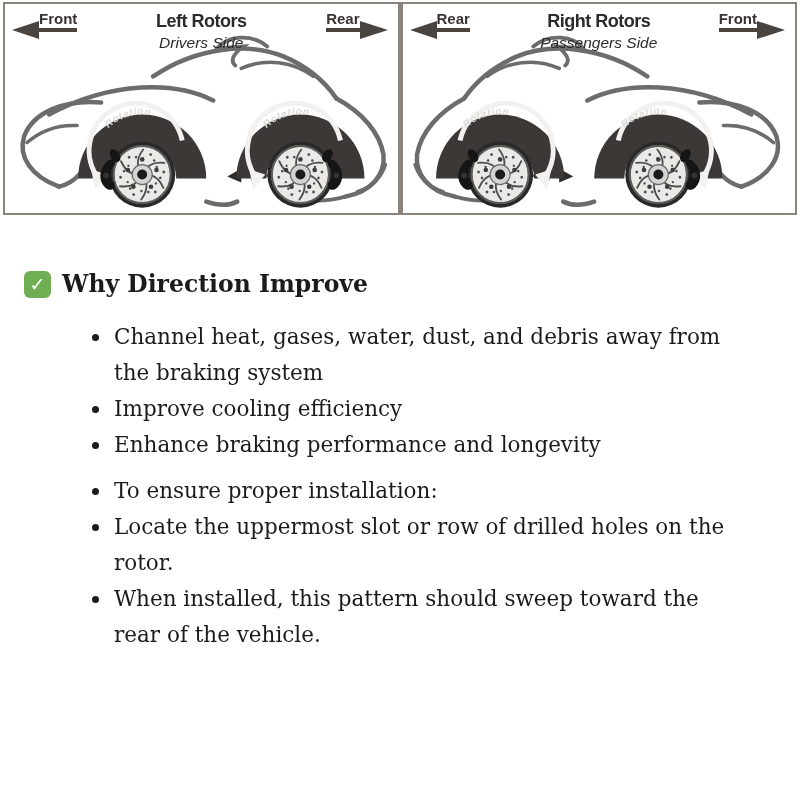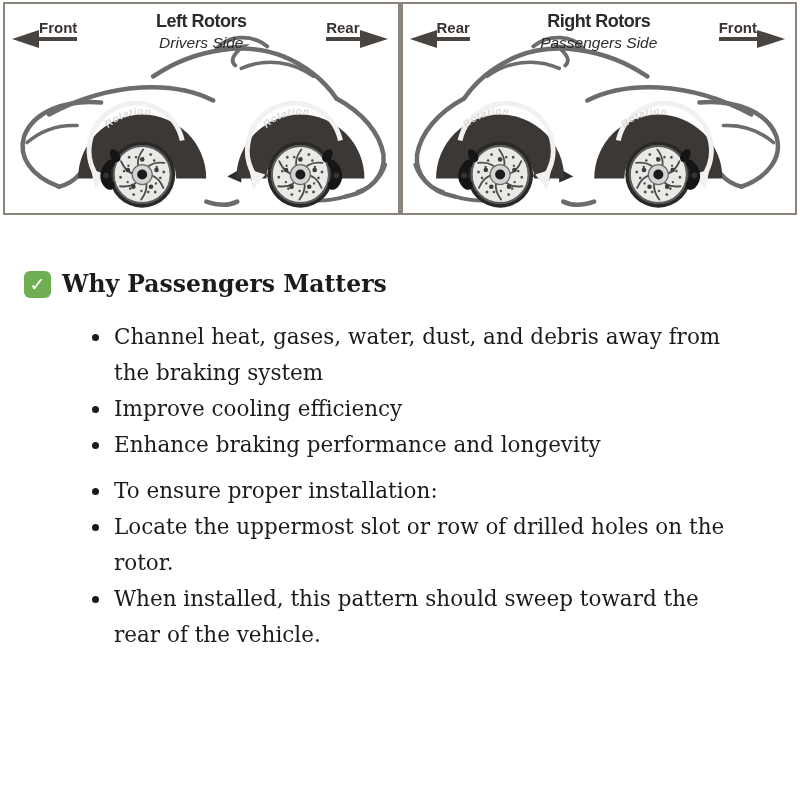--- a/index.html
+++ b/index.html
@@ -10,21 +10,21 @@
   .diagram{position:relative;margin:2px 3px 16px 3px;height:209px;
            border:2px solid #8a847d;display:flex;background:#fff;}
   .panel{position:relative;flex:1 1 0;background:#fff;}
   .divider{width:5px;background:#8a847d;}
   .car-svg{position:absolute;left:0;top:0;width:100%;height:100%;}
   .rot-text{font-family:"Liberation Sans",sans-serif;font-weight:bold;font-style:italic;
             font-size:10px;fill:#dbdad7;letter-spacing:.7px;}
 
   .panel-header{position:absolute;left:0;right:0;top:0;display:flex;
                 justify-content:space-between;align-items:center;
-                padding:13px 38px 0 34px;pointer-events:none;}
+                padding:4px 38px 0 34px;pointer-events:none;}
   .panel-titles{position:absolute;left:50%;top:4px;transform:translateX(-50%);
                 text-align:center;white-space:nowrap;}
   .panel-title{font-family:Liberation Sans, sans-serif;font-weight:bold;
                font-size:18px;line-height:26px;color:#2d2a2a;letter-spacing:-.5px;}
   .panel-subtitle{font-family:"Liberation Sans",sans-serif;font-weight:normal;font-style:italic;
                   font-size:15.5px;color:#2d2a2a;margin-top:0px;}
   .dir{position:relative;display:inline-block;margin-top:2px;
        font-family:"Liberation Sans",sans-serif;font-weight:bold;font-size:15px;
        color:#393432;padding-bottom:1px;border-bottom:4px solid #4a4441;}
   .dir.arrow-left::before{content:"";position:absolute;left:-27px;bottom:-11px;
@@ -168,21 +168,21 @@
       </header>
     </section>
 
   </div>
 
   <main class="content">
 
 
     <div class="h1">
       <span class="check-icon">✓</span>
-      <span>Why Passengers Matters</span>
+      <span>Why Direction Improve</span>
     </div>
 
 
     <ul>
       <li>Channel heat, gases, water, dust, and debris away from the braking system</li>
       <li>Improve cooling efficiency</li>
       <li>Enhance braking performance and longevity</li>
     </ul>
 
 

